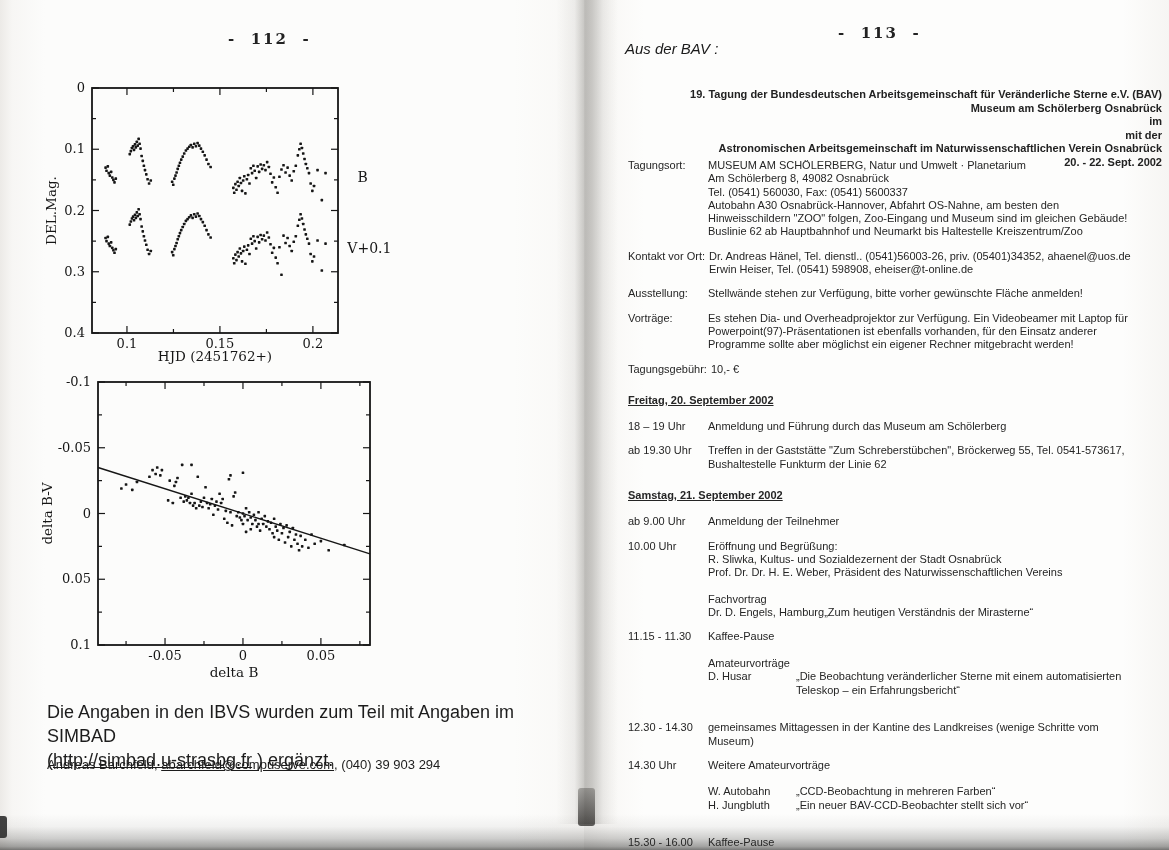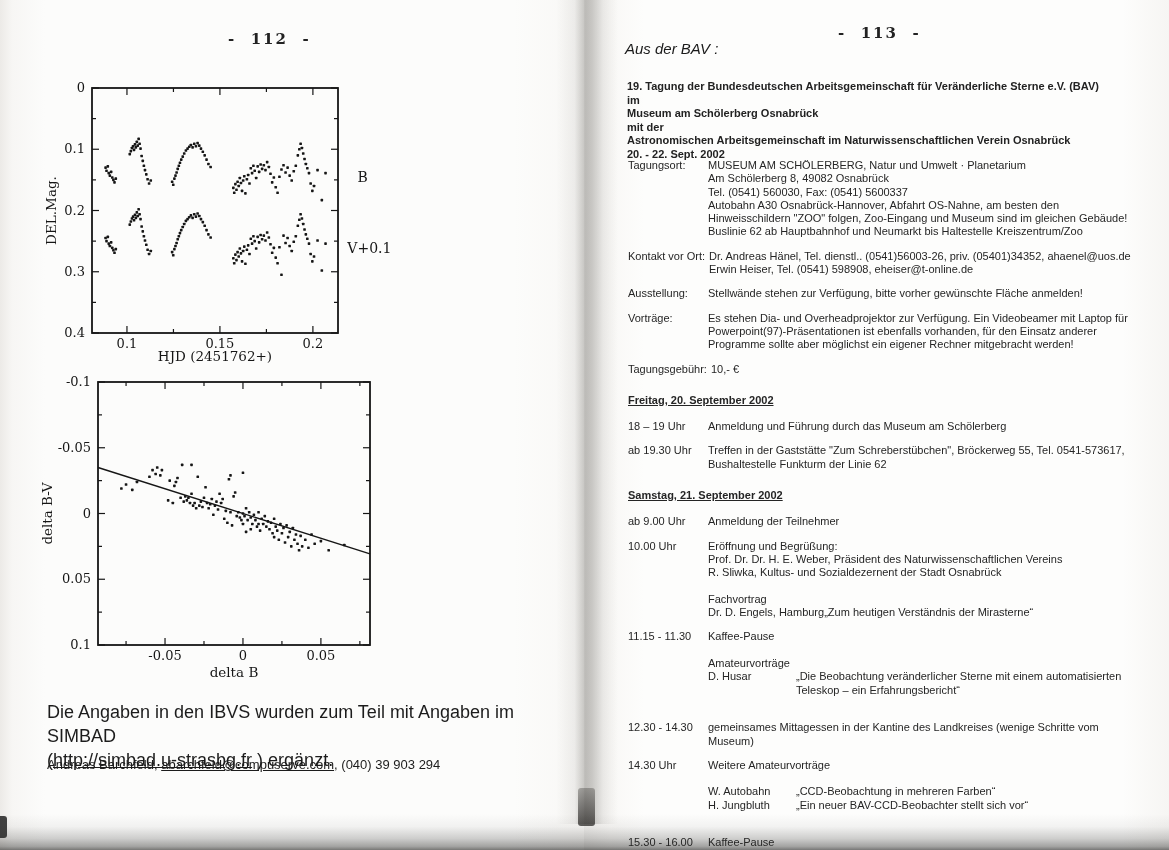--- a/index.html
+++ b/index.html
@@ -22,21 +22,21 @@
   .chart2{left:30px;top:348px;}
   .cf{font-family:"DejaVu Serif","Liberation Serif",serif;fill:#161616;}
 
   
   .footer-note{position:absolute;left:47px;top:700px;font-size:18px;line-height:24px;margin:0;}
   .footer-contact{position:absolute;left:47px;top:757px;font-size:13px;margin:0;}
   .doclink{color:inherit;text-decoration:underline;cursor:pointer;}
 
   
   .bav-header{position:absolute;left:41px;top:40px;font-size:15px;color:#1a1a1a;font-style:italic;}
-  .title-block{position:absolute;left:43px;top:80px;width:535px;text-align:left;
+  .title-block{position:absolute;left:43px;top:88px;width:535px;text-align:right;
                font-weight:700;font-size:11px;line-height:13.6px;color:#222;}
   .content{position:absolute;left:44px;top:159px;width:512px;font-size:11px;line-height:13.3px;color:#252525;}
   .row{display:flex;margin-bottom:11px;}
   .lbl{min-width:76px;padding-right:4px;white-space:nowrap;flex:none;}
   .val{flex:1;}
   .day-heading{font-weight:700;text-decoration:underline;margin:18px 0 13px 0;}
   .twocol{display:flex;}
   .c1{min-width:88px;flex:none;}
   .c2{flex:1;}
   .blank{height:13.3px;}
@@ -490,22 +490,22 @@
     <p class="footer-note"><span>Die Angaben in den IBVS wurden zum Teil mit Angaben im SIMBAD</span><br><span>(</span><a class="doclink">http://simbad.u-strasbg.fr</a><span> ) ergänzt.</span></p>
 
     <p class="footer-contact"><span>Andreas Barchfeld, </span><a class="doclink">abarchfeld@compuserve.com</a><span>, (040) 39 903 294</span></p>
   </section>
 
   <section class="page page-right">
     <div class="pagenum pagenum-right">-  113  -</div>
     <div class="bav-header">Aus der BAV :</div>
     <div class="title-block" id="title-block">
         <div>19. Tagung der Bundesdeutschen Arbeitsgemeinschaft für Veränderliche Sterne e.V. (BAV)</div>
+        <div>Museum am Schölerberg Osnabrück</div>
         <div>im</div>
-        <div>Museum am Schölerberg Osnabrück</div>
         <div>mit der</div>
         <div>Astronomischen Arbeitsgemeinschaft im Naturwissenschaftlichen Verein Osnabrück</div>
         <div>20. - 22. Sept. 2002</div>
       </div>
     <div class="content" id="right-content">
         <div class="row">
           <span class="lbl">Tagungsort:</span>
           <div class="val">
             <div>MUSEUM AM SCHÖLERBERG, Natur und Umwelt · Planetarium</div>
             <div>Am Schölerberg 8, 49082 Osnabrück</div>
@@ -560,22 +560,22 @@
         <div class="row">
           <span class="lbl">ab 9.00 Uhr</span>
           <div class="val">
             <div>Anmeldung der Teilnehmer</div>
           </div>
         </div>
         <div class="row">
           <span class="lbl">10.00 Uhr</span>
           <div class="val">
             <div>Eröffnung und Begrüßung:</div>
+            <div>R. Sliwka, Kultus- und Sozialdezernent der Stadt Osnabrück</div>
             <div>Prof. Dr. Dr. H. E. Weber, Präsident des Naturwissenschaftlichen Vereins</div>
-            <div>R. Sliwka, Kultus- und Sozialdezernent der Stadt Osnabrück</div>
             <div class="blank"></div>
             <div>Fachvortrag</div>
             <div class="twocol">
               <span class="c1">Dr. D. Engels, Hamburg</span>
               <span class="c2">„Zum heutigen Verständnis der Mirasterne“</span>
             </div>
           </div>
         </div>
         <div class="row">
           <span class="lbl">11.15 - 11.30</span>

